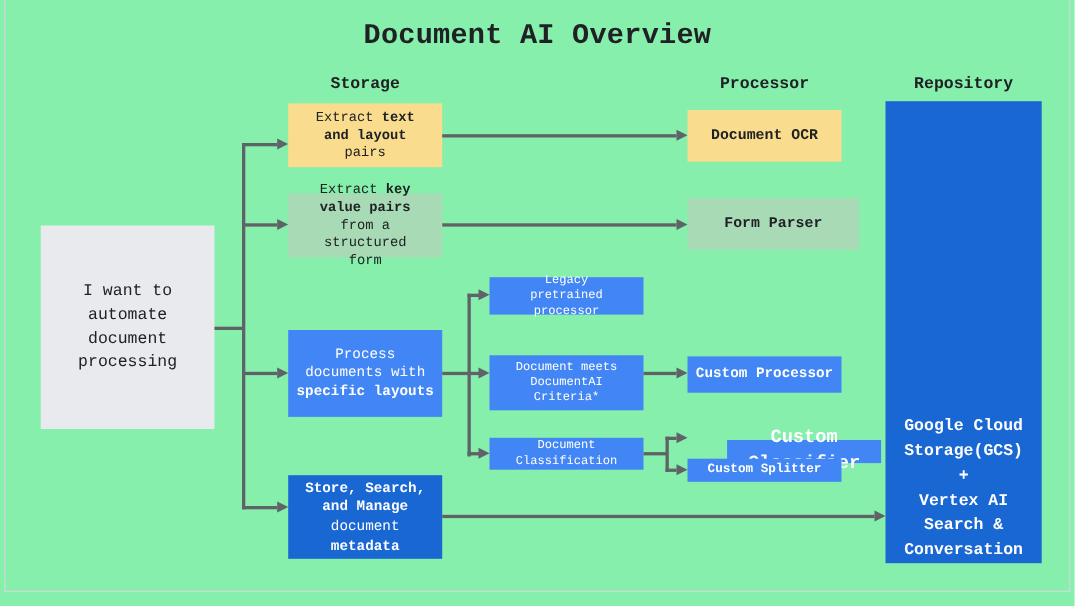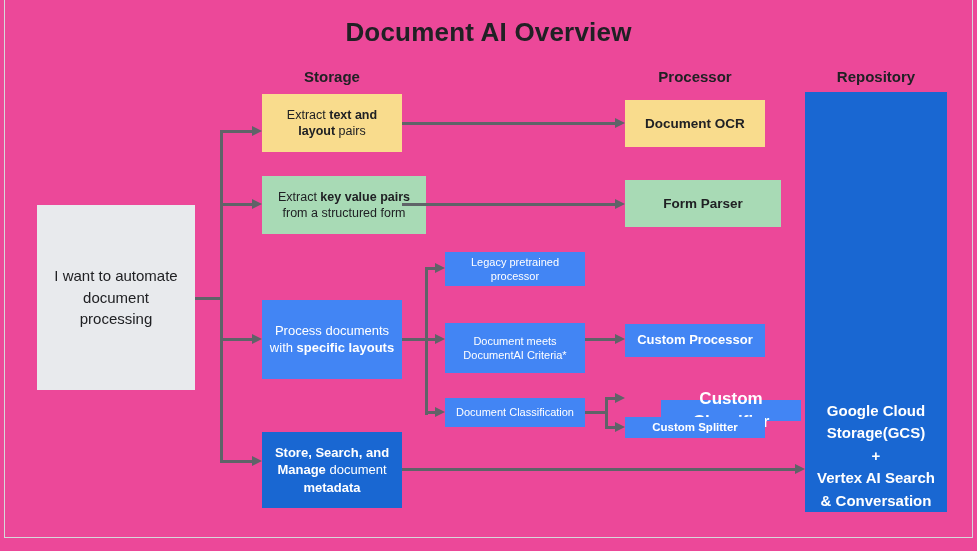--- a/index.html
+++ b/index.html
@@ -1,18 +1,18 @@
 <!DOCTYPE html>
 <html style="--yellow: #F9DC8D; --green: #A8DAB5; --blue: #4285F4; --dark-blue: #1967D2; --gray-box: #E8EAED; --arrow: #5F6368; --text-dark: #202124; --frame-border: #D7D7DA;"><head>
 <meta charset="utf-8">
 <style>
   html,body { margin:0; padding:0; background:#ffffff; }
   .canvas {
-    position:relative; width:977px; height:551px; background:#ec4899;
-    font-family:Liberation Sans, sans-serif; color:var(--text-dark,#202124);
+    position:relative; width:977px; height:551px; background:#86efac;
+    font-family:Liberation Mono, monospace; color:var(--text-dark,#202124);
     overflow:hidden;
   }
   .frame {
     position:absolute; left:4px; top:0; width:967px; height:537px;
     border-left:1px solid var(--frame-border,#d7d7da);
     border-right:1px solid var(--frame-border,#d7d7da);
     border-bottom:1px solid var(--frame-border,#d7d7da);
   }
   .title {
     position:absolute; left:0; right:0; top:17px; text-align:center;
@@ -53,21 +53,21 @@
   <div class="hdr" style="left:805px; top:68px; width:142px;">Repository</div>
 
   <div class="box graybox" style="left:37px; top:205px; width:158px; height:185px; font-size:15px; line-height:1.45; padding:4px 8px;">
     <span>I want to automate document processing</span>
   </div>
 
   <div class="box yellow" style="left:262px; top:94px; width:140px; height:58px; font-size:12.5px; padding:0 16px;">
     <span><span style="font-weight: 400;">Extract </span><span style="font-weight: 700;">text and layout</span><span style="font-weight: 400;"> pairs</span></span>
   </div>
 
-  <div class="box green" style="left:262px; top:176px; width:164px; height:58px; font-size:12.5px; padding:0 14px;">
+  <div class="box green" style="left:262px; top:176px; width:140px; height:58px; font-size:12.5px; padding:0 14px;">
     <span><span style="font-weight: 400;">Extract </span><span style="font-weight: 700;">key value pairs</span><span style="font-weight: 400;"> from a structured form</span></span>
   </div>
 
   <div class="box blue" style="left:262px; top:300px; width:140px; height:79px; font-size:13px; padding:0 6px;">
     <span><span style="font-weight: 400;">Process documents with </span><span style="font-weight: 700;">specific layouts</span></span>
   </div>
 
   <div class="box darkblue" style="left:262px; top:432px; width:140px; height:76px; font-size:13px; padding:0 8px; line-height:1.35;">
     <span><span style="font-weight: 700;">Store, Search, and Manage</span><span style="font-weight: 400;"> document </span><span style="font-weight: 700;">metadata</span></span>
   </div>

